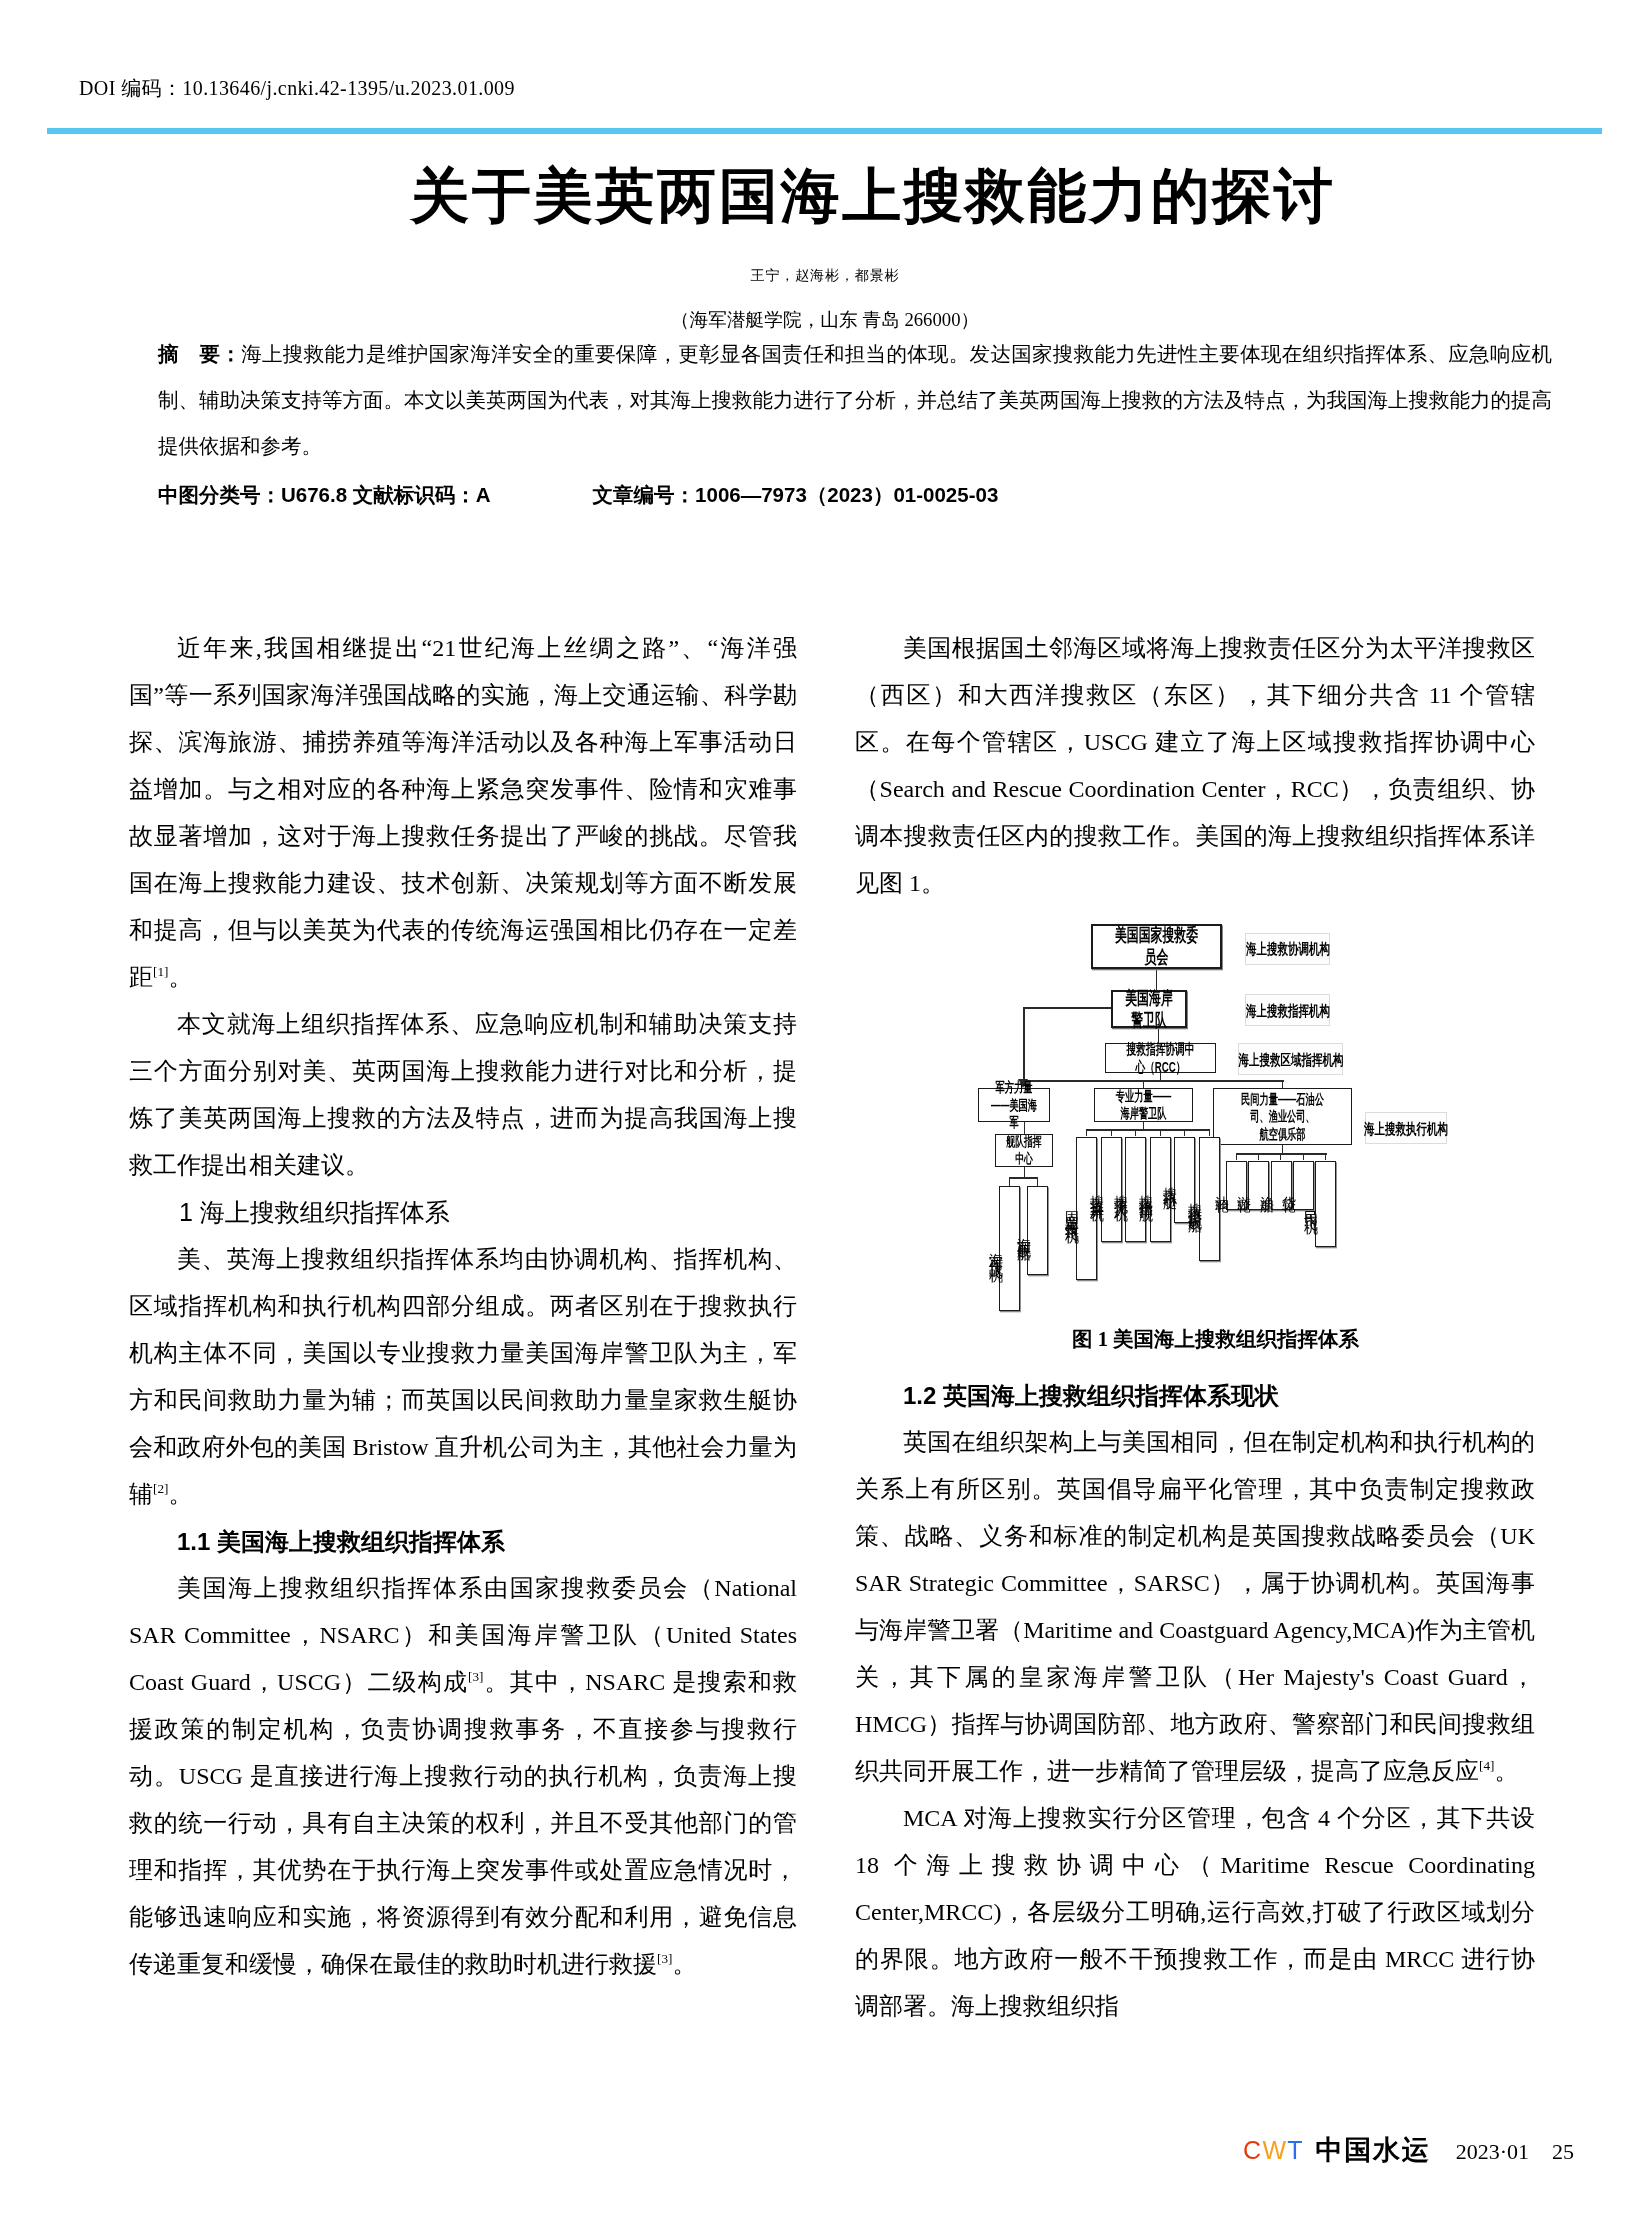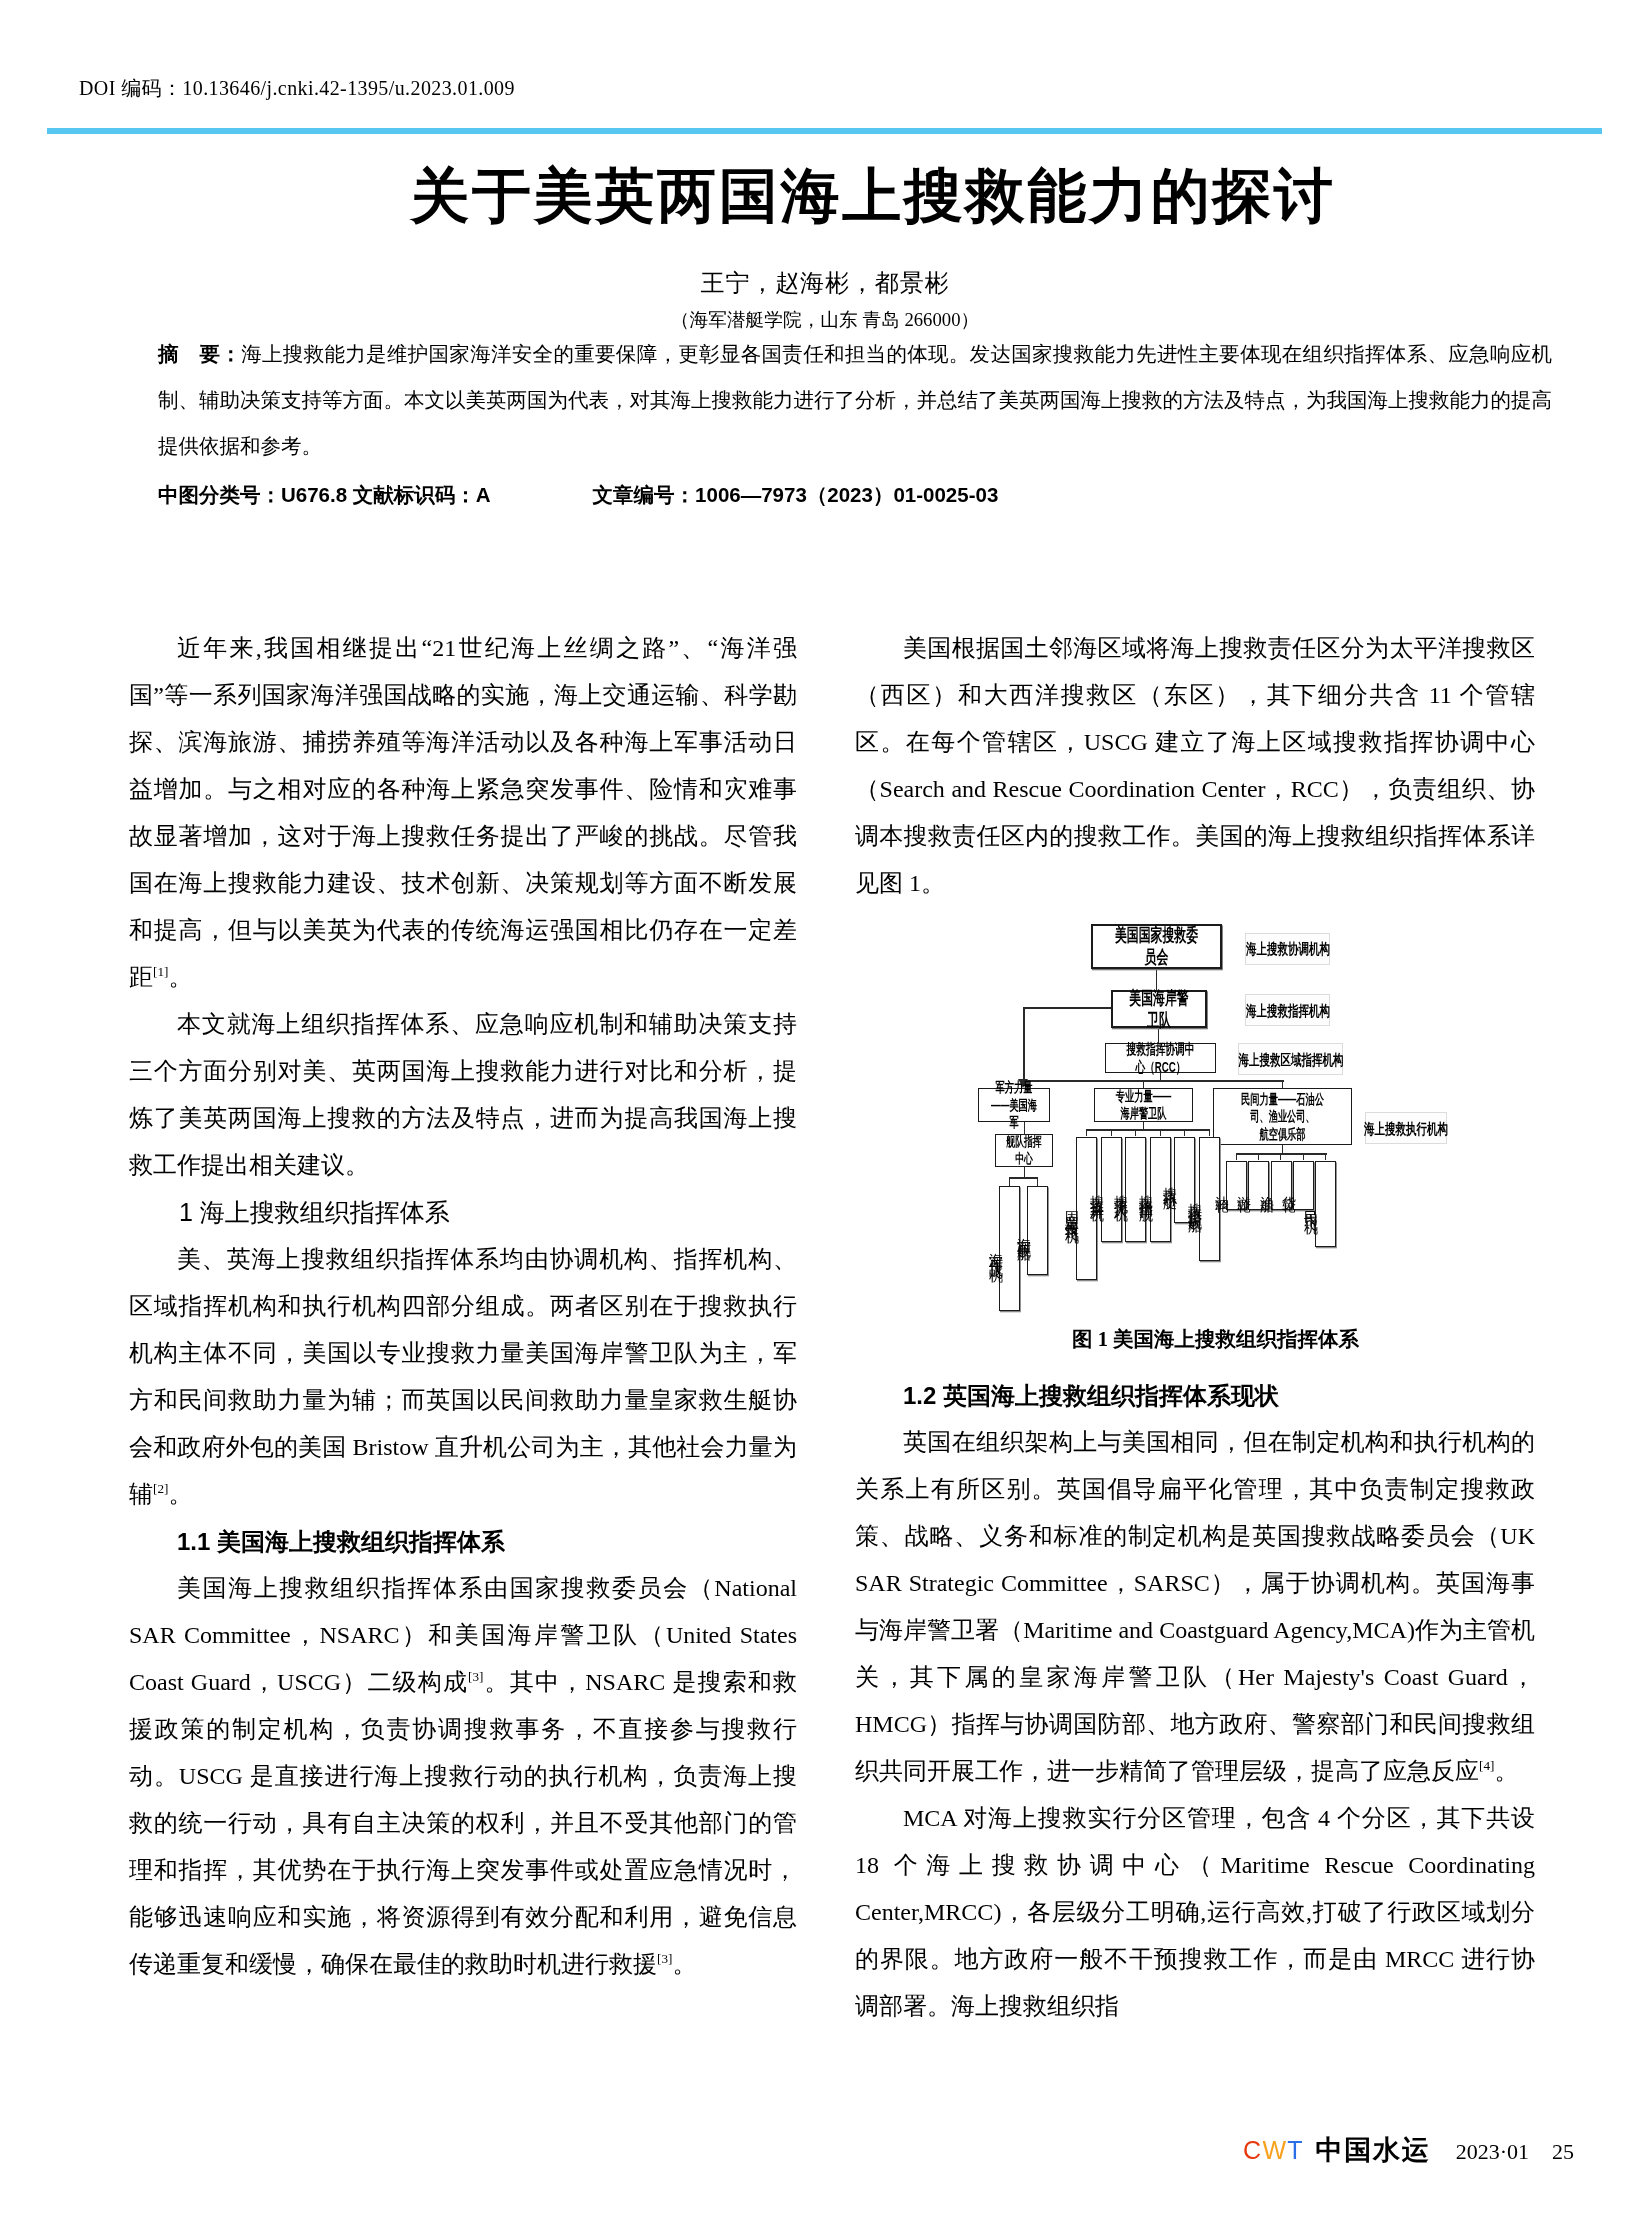--- a/index.html
+++ b/index.html
@@ -4,21 +4,21 @@
 <style>
   html,body{margin:0;padding:0;background:#888;}
   .page{position:relative;width:1650px;height:2239px;background:#ffffff;overflow:hidden;
         font-family:"Liberation Serif",serif;color:#000;}
   
   .doi{position:absolute;left:79px;top:75px;font-size:20px;letter-spacing:0.4px;}
   .rule{position:absolute;left:47px;top:128px;width:1555px;height:5.8px;}
   .title{position:absolute;left:0;top:157px;width:100%;text-align:center;
          font-size:59px;font-weight:bold;letter-spacing:2.7px;padding-left:48px;}
   .authors{position:absolute;left:0;top:267px;width:100%;text-align:center;
-           font-family:"Liberation Sans",sans-serif;font-size:24px;letter-spacing:0.9px;}
+           font-family:"Liberation Sans",sans-serif;font-size:14px;letter-spacing:0.9px;}
   .affil{position:absolute;left:0;top:307px;width:100%;text-align:center;font-size:18.7px;}
   
   .meta{position:absolute;left:158px;top:331px;width:1394px;font-size:20.5px;line-height:46px;
         text-align:justify;}
   .meta .lab{font-family:"Liberation Sans",sans-serif;font-weight:bold;}
   .meta p{margin:0;}
   .meta .kw{margin-top:10.7px;}
   .meta .clc{margin-top:2.7px;font-family:"Liberation Sans",sans-serif;font-weight:bold;}
   .meta .clc .gap{display:inline-block;width:102px;}
   
@@ -120,21 +120,21 @@
       <div class="ln" style="left:343px;top:233px;width:1.3px;height:7.1px;"></div>
       <div class="ln" style="left:365px;top:233px;width:1.3px;height:7.1px;"></div>
 
       <div class="org heavy" style="left:131px;top:3.6px;width:131px;height:45px;font-size:18px;">
           <span class="sq">美国国家搜救委员会</span>
         </div>
       <div class="lbl" style="left:285px;top:12.5px;width:85px;height:32px;">
           <span class="sq">海上搜救协调机构</span>
         </div>
 
-      <div class="org heavy" style="left:151px;top:70px;width:96px;height:38px;font-size:18px;">
+      <div class="org heavy" style="left:151px;top:70px;width:76px;height:38px;font-size:18px;">
           <span class="sq">美国海岸警卫队</span>
         </div>
       <div class="lbl" style="left:285px;top:74px;width:85px;height:32px;">
           <span class="sq">海上搜救指挥机构</span>
         </div>
 
       <div class="org" style="left:145px;top:123px;width:111px;height:30px;font-size:14.7px;">
           <span class="sq">搜救指挥协调中心（RCC）</span>
         </div>
       <div class="lbl" style="left:278px;top:123px;width:105px;height:32px;">

